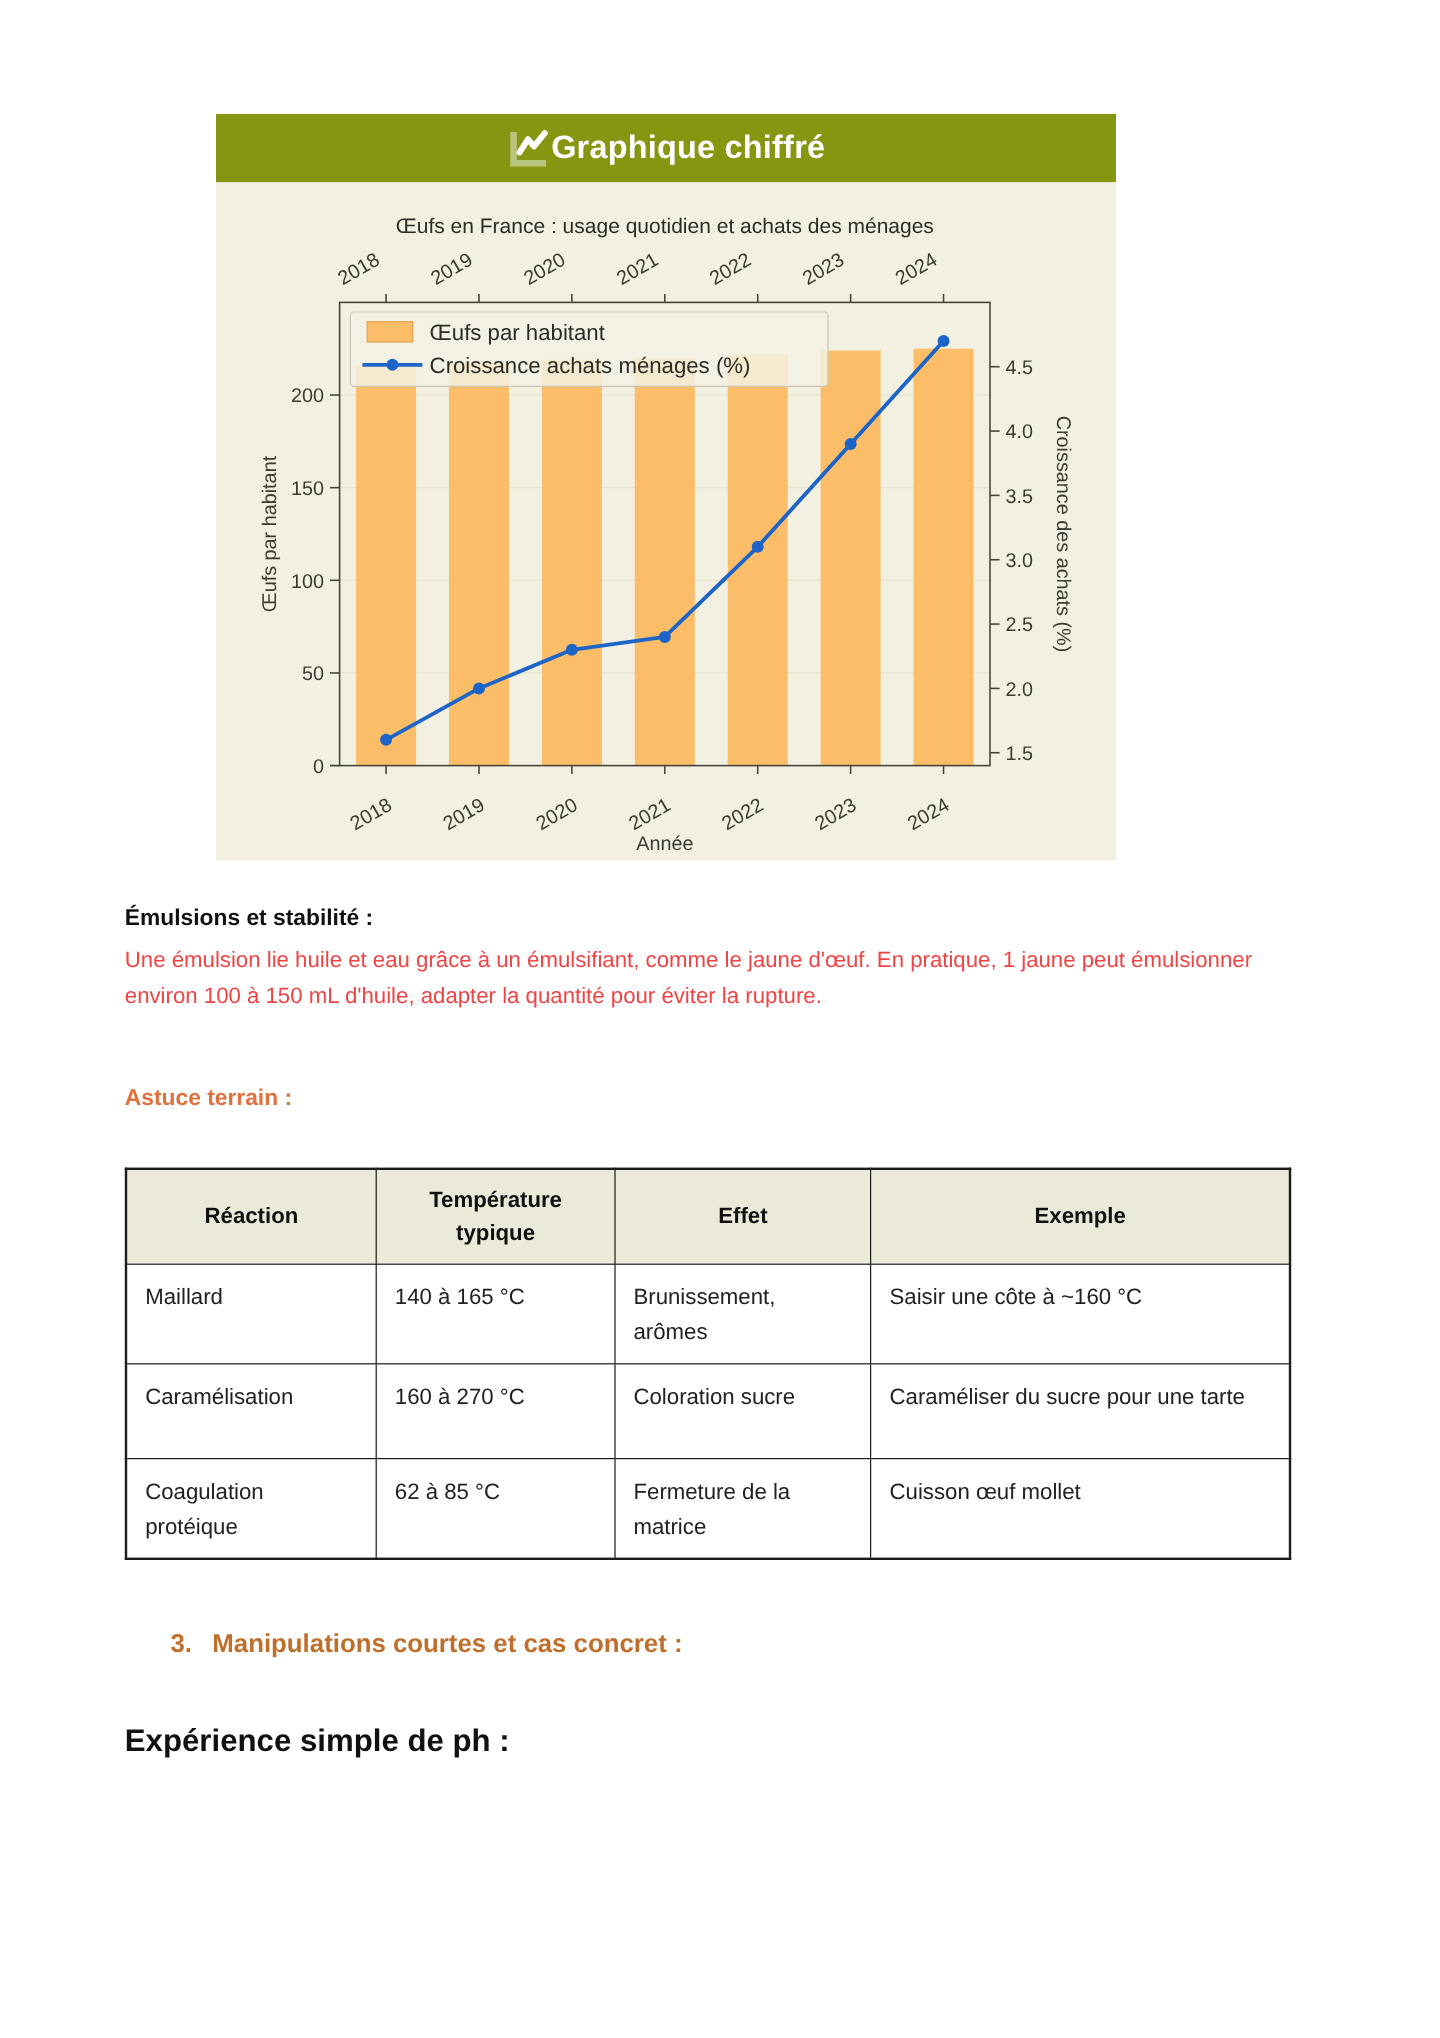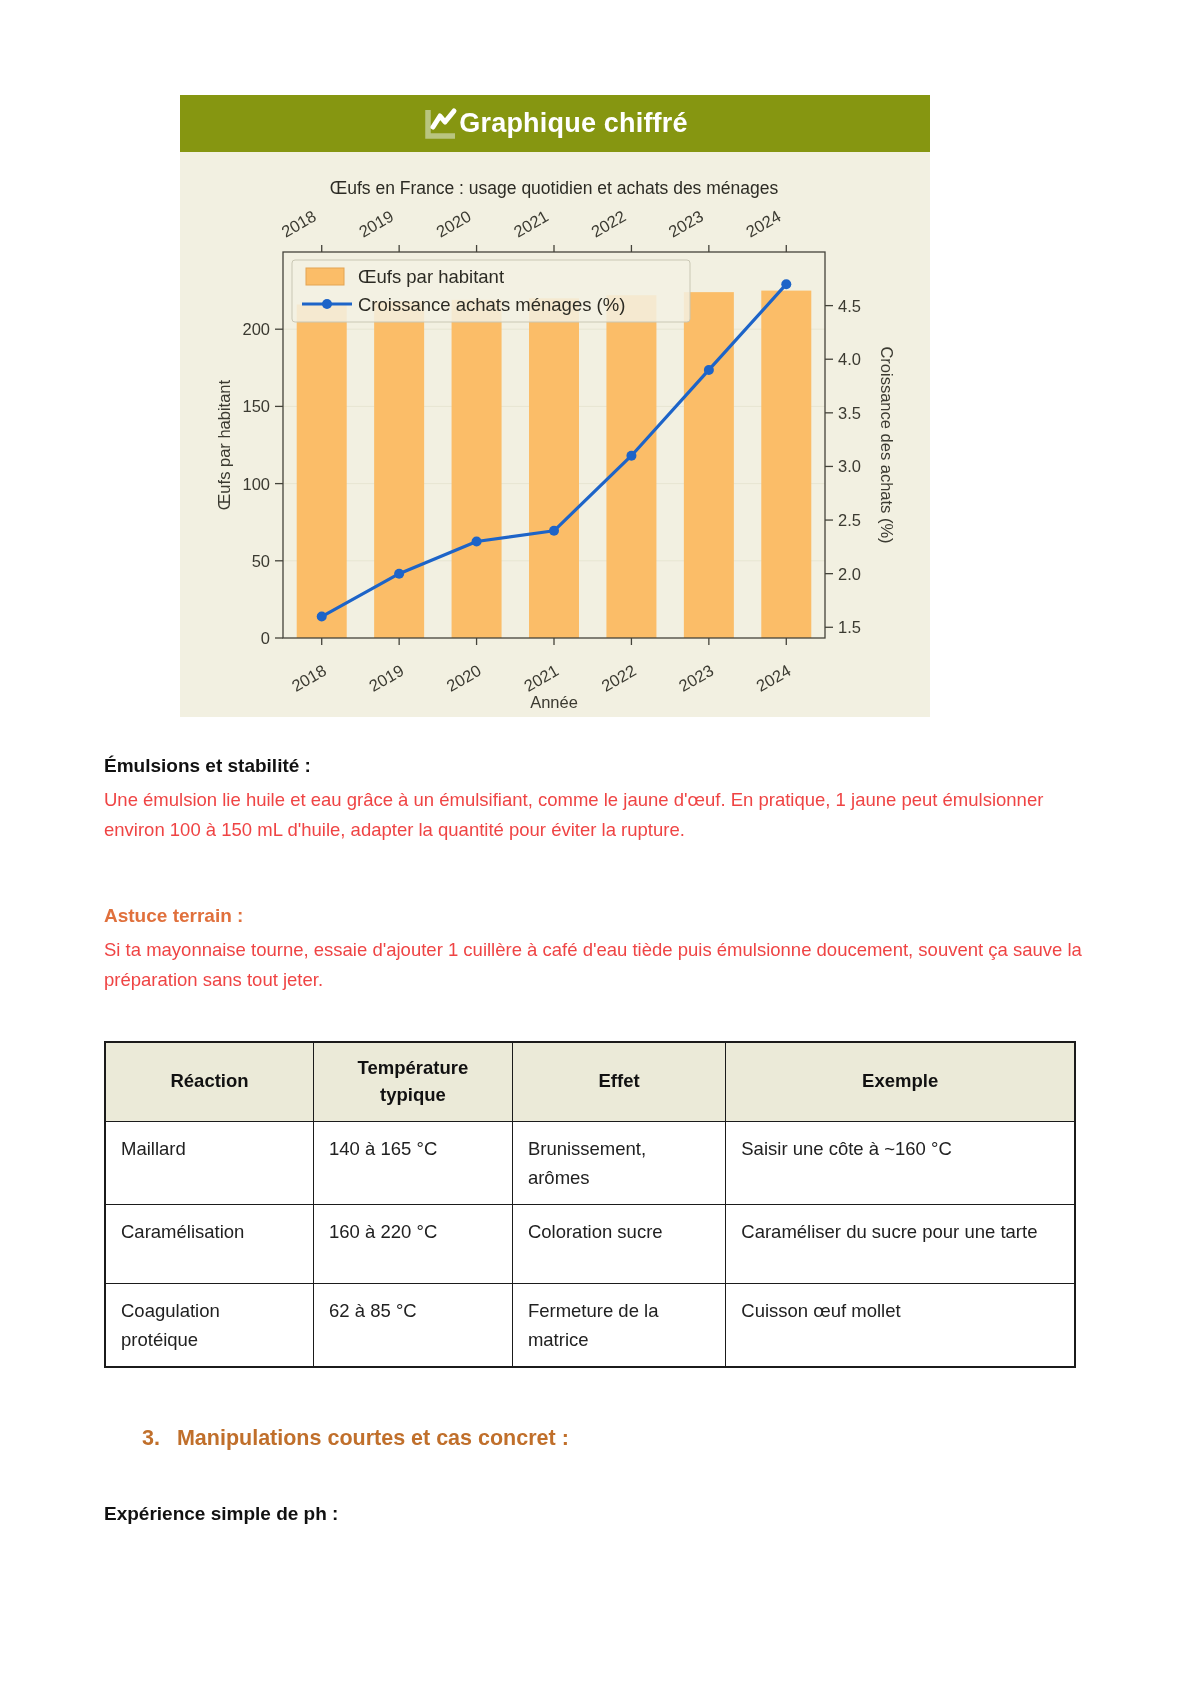--- a/index.html
+++ b/index.html
@@ -28,21 +28,21 @@
 
   table{border-collapse:collapse;width:972px;margin-top:46px;border:2px solid #1b1b1b}
   th,td{border:1.5px solid #1b1b1b}
   th{background:var(--thead);font-weight:700;font-size:18.5px;text-align:center;
      vertical-align:middle;padding:12px 10px;height:74px;line-height:1.45;color:#111}
   td{font-size:18.5px;padding:12px 15px;vertical-align:top;line-height:1.58}
   tbody tr{height:79px}
 
   .h-section{display:flex;gap:17px;align-items:baseline;margin:58px 0 0 38px;
              color:var(--brown);font-weight:700;font-size:21.5px}
-  .h-exp{font-weight:700;font-size:19px;margin:52px 0 0;color:#111}
+  .h-exp{font-weight:700;font-size:26px;margin:52px 0 0;color:#111}
 
   
   .ct{font-size:17.5px;fill:#2c2b24}
   .tick{font-size:16.5px;fill:#3b3a31}
   .axl{font-size:16.5px;fill:#3b3a31}
   .leg{font-size:18.5px;fill:#2c2b24}
 </style>
 </head>
 <body>
 
@@ -159,21 +159,20 @@
         </svg>
     </div>
   </div>
 
   <div class="content">
 
     <p class="h-bold">Émulsions et stabilité :</p>
     <p class="body-p">Une émulsion lie huile et eau grâce à un émulsifiant, comme le jaune d'œuf. En pratique, 1 jaune peut émulsionner environ 100 à 150 mL d'huile, adapter la quantité pour éviter la rupture.</p>
 
     <p class="h-orange">Astuce terrain :</p>
-    <p class="body-p">Si ta mayonnaise tourne, essaie d'ajouter 1 cuillère à café d'eau tiède puis émulsionne doucement, souvent ça sauve la préparation sans tout jeter.</p>
 
     <table>
         <colgroup>
           <col style="width: 21.5%;">
           <col style="width: 20.5%;">
           <col style="width: 22%;">
           <col style="width: 36%;">
         </colgroup>
         <thead>
           <tr>
@@ -185,21 +184,21 @@
         </thead>
         <tbody>
           <tr>
             <td>Maillard</td>
             <td>140 à 165 °C</td>
             <td>Brunissement, arômes</td>
             <td>Saisir une côte à ~160 °C</td>
           </tr>
           <tr>
             <td>Caramélisation</td>
-            <td>160 à 220 °C</td>
+            <td>160 à 270 °C</td>
             <td>Coloration sucre</td>
             <td>Caraméliser du sucre pour une tarte</td>
           </tr>
           <tr>
             <td>Coagulation protéique</td>
             <td>62 à 85 °C</td>
             <td>Fermeture de la matrice</td>
             <td>Cuisson œuf mollet</td>
           </tr>
         </tbody>

